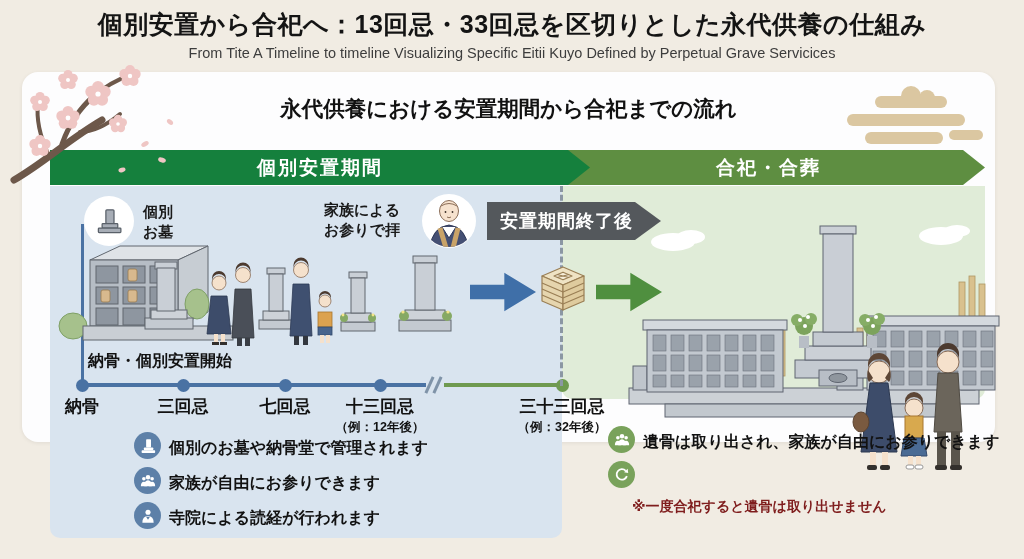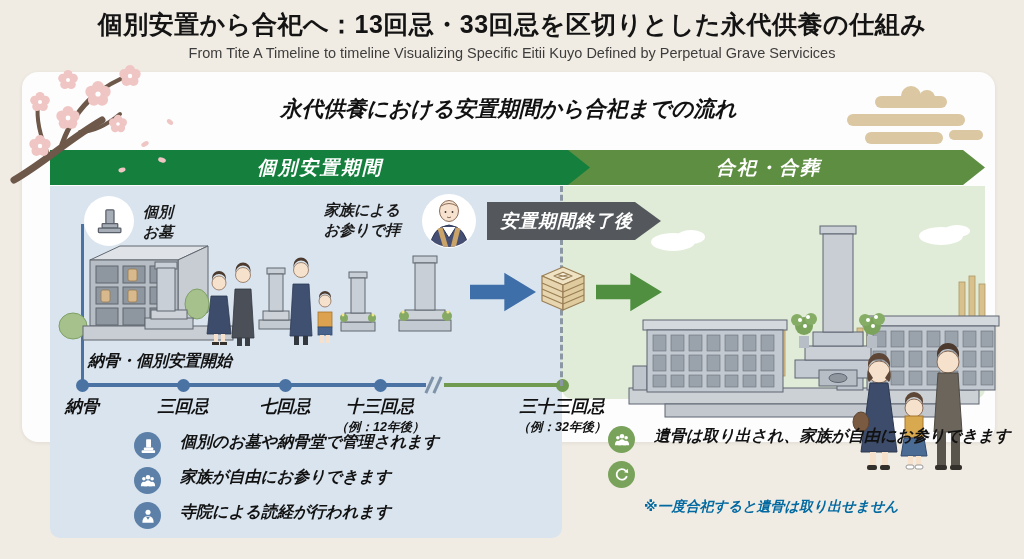--- a/index.html
+++ b/index.html
@@ -8,21 +8,21 @@
     background:#f1ece3;color:#1c1c1c;
     font-family:"Liberation Sans","DejaVu Sans",sans-serif;
   }
   .abs{position:absolute;}
 
   
   .main-title{top:8px;left:0;right:0;text-align:center;font-size:25px;font-weight:800;letter-spacing:.5px;color:#141414;}
   .main-subtitle{top:45px;left:0;right:0;text-align:center;font-size:14.5px;font-weight:500;color:#3d3d3d;}
 
   
-  .panel{left:22px;top:72px;width:973px;height:370px;background:#fdfdfe;border-radius:16px;box-shadow:0 1px 4px rgba(0,0,0,.07);font-style:italic;}
+  .panel{left:22px;top:72px;width:973px;height:370px;background:#fdfdfe;border-radius:16px;box-shadow:0 1px 4px rgba(0,0,0,.07);}
   .panel-heading{top:22px;left:0;right:0;text-align:center;font-size:21.5px;font-weight:800;color:#111;}
 
   
   .banner{height:35px;display:flex;align-items:center;justify-content:center;
           color:#fff;font-size:19px;font-weight:800;letter-spacing:2px;}
   .banner-blue{left:28px;top:78px;width:540px;z-index:2;background:#15803d;
     clip-path:polygon(0 0,calc(100% - 22px) 0,100% 50%,calc(100% - 22px) 100%,0 100%);}
   .banner-green{left:530px;top:78px;width:433px;z-index:1;background:#5e8e41;
     clip-path:polygon(0 0,calc(100% - 22px) 0,100% 50%,calc(100% - 22px) 100%,0 100%);}
 
@@ -62,26 +62,26 @@
   .dot-green{background:#6f9a50;}
   .tick{top:323px;transform:translateX(-50%);text-align:center;font-size:17px;font-weight:800;white-space:nowrap;z-index:2;color:#121212;}
   .tick .tick-sub{font-size:12.5px;font-weight:700;margin-top:1px;}
   .start-label{left:66px;top:279px;font-size:16px;font-weight:800;z-index:2;color:#121212;}
   .start-connector{left:59px;top:152px;width:3px;height:161px;background:#4a72a3;z-index:0;}
 
   
   .note-list{display:flex;flex-direction:column;gap:8px;z-index:3;}
   .left-notes{left:112px;top:360px;}
   .right-notes{left:586px;top:354px;}
-  .note-row{display:flex;align-items:flex-start;gap:19px;}
+  .note-row{display:flex;align-items:flex-end;gap:8px;}
   .note-icon{width:27px;height:27px;border-radius:50%;flex:none;display:flex;align-items:center;justify-content:center;}
   .note-icon-blue{background:#5d80a8;}
   .note-icon-green{background:#79a25b;}
   .note-text{font-size:16px;font-weight:800;color:#121212;white-space:nowrap;}
-  .caution-note{margin-left:36px;font-size:14px;font-weight:700;color:#0369a1;margin-top:2px;white-space:nowrap;}
+  .caution-note{margin-left:24px;font-size:14px;font-weight:700;color:#7f1d1d;margin-top:2px;white-space:nowrap;}
 
   
   .blossom{left:-12px;top:-10px;z-index:6;}
   .cloud-motif{right:10px;top:12px;z-index:1;}
   .left-illustration{left:35px;top:150px;z-index:1;}
   .right-illustration{left:585px;top:148px;z-index:2;}
   svg{display:block;}
 </style>
 </head>
 <body>

